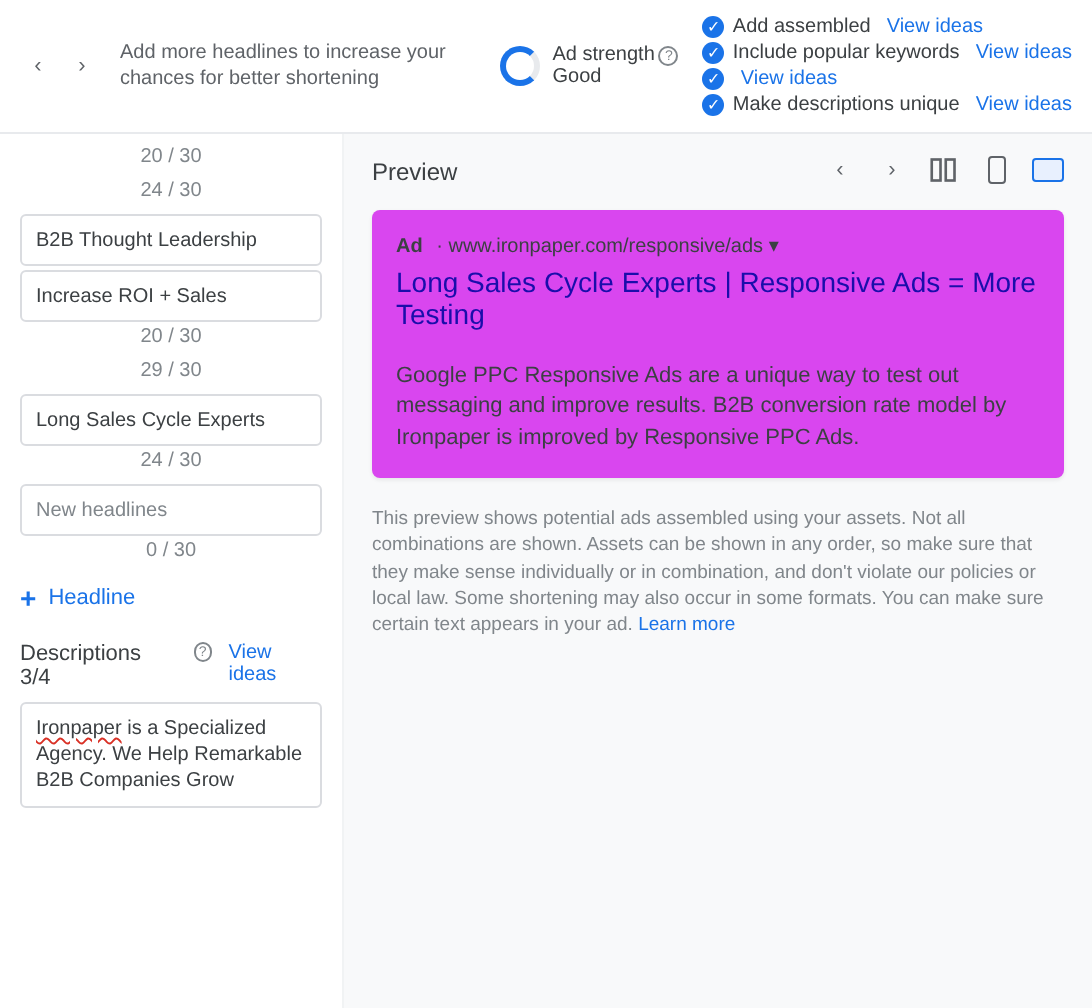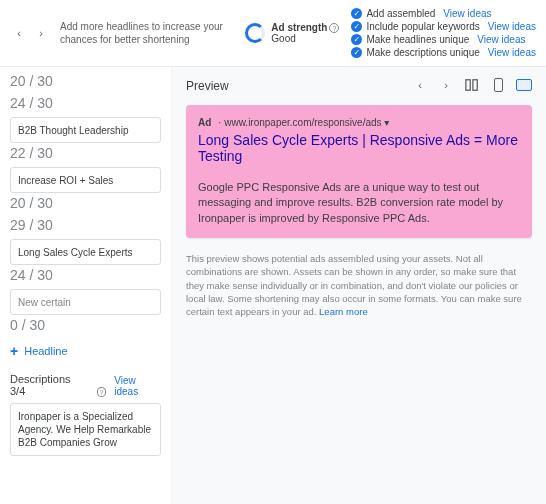--- a/index.html
+++ b/index.html
@@ -4,47 +4,47 @@
 <style>
 *{box-sizing:border-box;margin:0;padding:0;font-family:Arial,sans-serif}
 body{background:#fff;font-size:11px;color:#3c4043;width:546px;height:504px;overflow:hidden}
 .top{display:flex;align-items:center;padding:8px 10px;border-bottom:1px solid #e8eaed}
 .nav-arrows{display:flex;gap:4px;margin-right:10px}
 .arrow{width:18px;height:18px;display:flex;align-items:center;justify-content:center;color:#5f6368;cursor:pointer}
 .tip{flex:1;font-size:10px;color:#5f6368;line-height:1.3}
 .strength{display:flex;align-items:center;gap:6px;margin:0 12px}
 .donut{width:20px;height:20px;border:3px solid #1a73e8;border-right-color:#e8eaed;border-radius:50%}
 .strength-txt{font-size:10px}
-.strength-lbl{font-weight:700}
+.strength-lbl{font-weight:400}
 .checks{display:flex;flex-direction:column;gap:2px;font-size:10px}
 .chk{display:flex;align-items:center;gap:4px}
 .chk-ico{width:11px;height:11px;border-radius:50%;background:#1a73e8;display:flex;align-items:center;justify-content:center;color:#fff;font-size:8px}
 .chk a{color:#1a73e8;text-decoration:none;margin-left:4px}
 .main{display:flex;height:calc(100% - 48px)}
 .left{width:172px;padding:6px 10px;overflow-y:auto;border-right:1px solid #f1f3f4}
 .left::-webkit-scrollbar{width:4px}
 .hl-box{border:1px solid #dadce0;border-radius:3px;padding:6px 7px;margin-bottom:2px;font-size:10px;min-height:26px;display:flex;align-items:center}
 .hl-new{color:#80868b}
-.counter{text-align:left;font-size:14px;color:#80868b;margin-bottom:6px}
+.counter{text-align:center;font-size:10px;color:#80868b;margin-bottom:6px}
 .add-btn{color:#1a73e8;font-size:11px;display:flex;align-items:center;gap:6px;cursor:pointer;padding:4px 0;margin-bottom:10px}
 .plus{font-size:14px;font-weight:bold}
-.sec-hdr{display:flex;align-items:flex-end;gap:8px;font-size:11px;margin:6px 0}
+.sec-hdr{display:flex;align-items:flex-start;gap:8px;font-size:11px;margin:6px 0}
 .sec-hdr a{color:#1a73e8;text-decoration:none;font-size:10px}
 .desc-box{border:1px solid #dadce0;border-radius:3px;padding:6px 7px;margin-bottom:2px;font-size:10px;line-height:1.3}
-.desc-box .ul{text-decoration-color:#d93025;text-decoration-style:wavy}
+.desc-box .ul{text-decoration:underline;text-decoration-color:#d93025;text-decoration-style:wavy}
 .right{flex:1;background:#f8f9fa;padding:10px 14px;overflow-y:auto}
 .prev-hdr{display:flex;align-items:flex-end;justify-content:space-between;margin-bottom:12px}
 .prev-title{font-size:12px;color:#3c4043}
 .prev-ctrls{display:flex;align-items:center;gap:10px;color:#5f6368}
 .pc{cursor:pointer;width:16px;height:16px;display:flex;align-items:center;justify-content:center}
 .pc svg{width:14px;height:14px}
 .dev-ico{border:1.5px solid #5f6368;border-radius:2px}
 .dev-m{width:9px;height:14px}
 .dev-d{width:16px;height:12px;border-color:#1a73e8;background:#e8f0fe}
-.ad-card{background:#f9a8d4;border-radius:4px;padding:12px;box-shadow:0 1px 2px rgba(0,0,0,0.08);margin-bottom:14px}
+.ad-card{background:#d946ef;border-radius:4px;padding:12px;box-shadow:0 1px 2px rgba(0,0,0,0.08);margin-bottom:14px}
 .ad-top{font-size:10px;color:#3c4043;margin-bottom:4px}
 .ad-top b{font-weight:bold;margin-right:4px}
 .ad-title{color:#1a0dab;font-size:14px;margin-bottom:16px}
 .ad-desc{font-size:11px;color:#3c4043;line-height:1.4}
 .disclaimer{font-size:9.5px;color:#80868b;line-height:1.4}
 .disclaimer a{color:#1a73e8;text-decoration:none}
 .info-ico{display:inline-block;width:10px;height:10px;border:1px solid #80868b;border-radius:50%;font-size:7px;text-align:center;line-height:9px;color:#80868b;margin-left:2px}
 </style>
 </head>
 <body>
@@ -68,45 +68,43 @@
         <span>Add assembled</span>
         <a href="#">View ideas</a>
       </div>
       <div class="chk">
         <span class="chk-ico">✓</span>
         <span>Include popular keywords</span>
         <a href="#">View ideas</a>
       </div>
       <div class="chk">
         <span class="chk-ico">✓</span>
-        <span>Make headlines unique</span>
         <a href="#">View ideas</a>
       </div>
       <div class="chk">
         <span class="chk-ico">✓</span>
         <span>Make descriptions unique</span>
         <a href="#">View ideas</a>
       </div>
     </div>
 </div>
 
 <div class="main">
   <div class="left">
     <div id="hls">
         <div class="counter">20 / 30</div>
         <div class="counter">24 / 30</div>
         <div class="hl-box">B2B Thought Leadership</div>
-        <div class="counter">22 / 30</div>
         <div class="hl-box">Increase ROI + Sales</div>
         <div class="counter">20 / 30</div>
         <div class="counter">29 / 30</div>
         <div class="hl-box">Long Sales Cycle Experts</div>
         <div class="counter">24 / 30</div>
       </div>
-    <div class="hl-box hl-new">New certain</div>
+    <div class="hl-box hl-new">New headlines</div>
     <div class="counter">0 / 30</div>
     <div class="add-btn">
         <span class="plus">+</span>
         <span>Headline</span>
       </div>
     <div class="sec-hdr">
       <span>Descriptions 3/4</span>
         <span class="info-ico">?</span>
       <a href="#">View ideas</a>
     </div>

